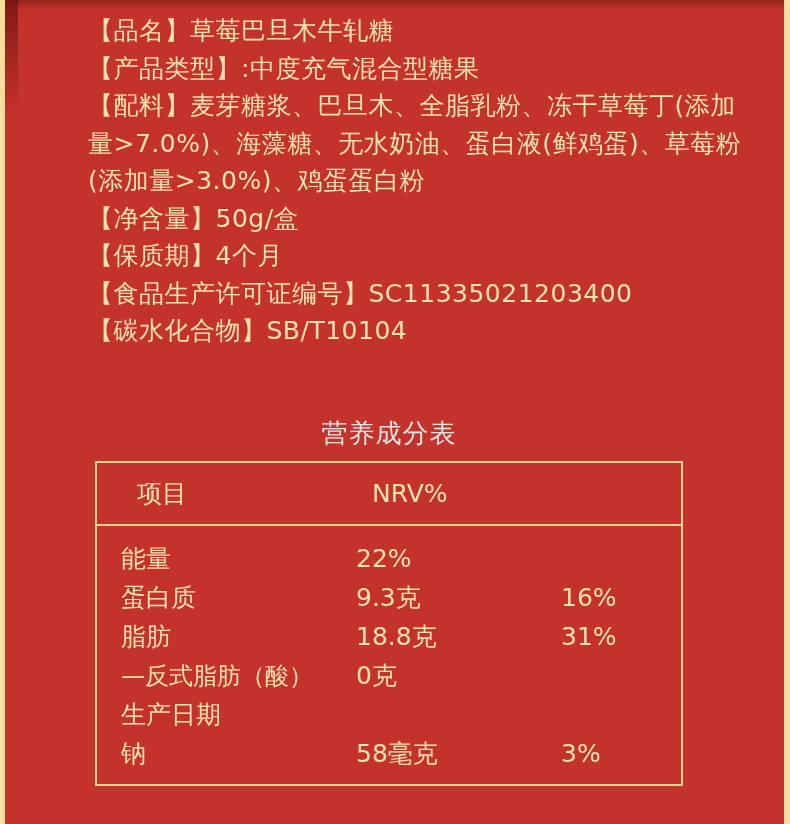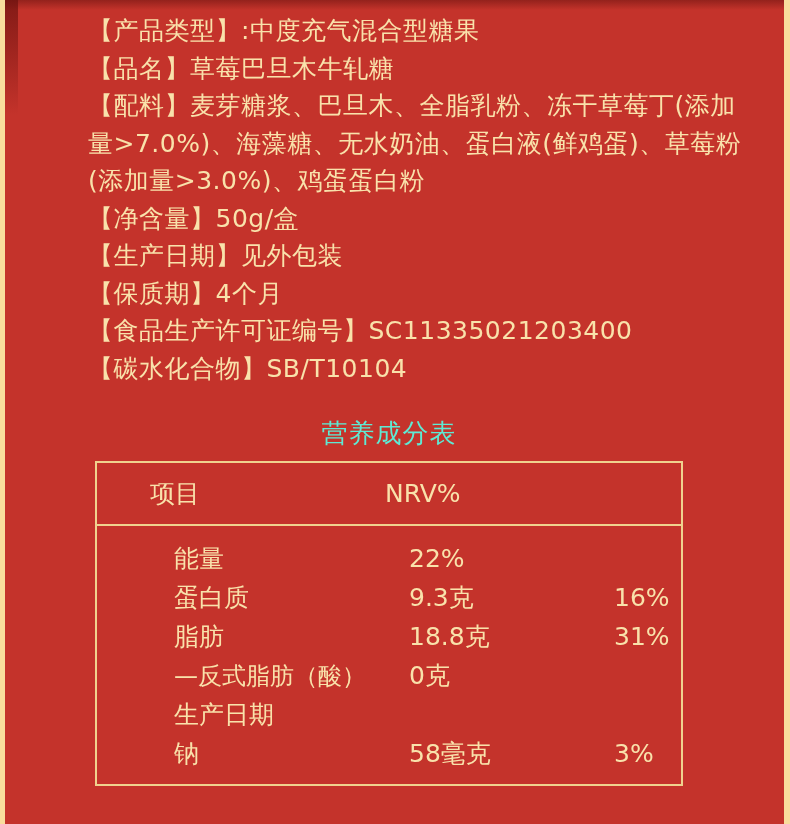--- a/index.html
+++ b/index.html
@@ -48,21 +48,21 @@
     line-height: 37.5px;
     white-space: nowrap;
     letter-spacing: 0.5px;
   }
   .nutrition-title {
     position: absolute;
     left: 95px;
     top: 416px;
     width: 588px;
     text-align: center;
-    color: #5eead4;
+    color: #e5e5e5;
     font-size: 26px;
     font-weight: 500;
     letter-spacing: 1px;
   }
   .ntable {
     position: absolute;
     left: 95px;
     top: 461px;
     width: 588px;
     height: 325px;
@@ -81,44 +81,43 @@
     padding-left: 40px;
   }
   .tbody {
     padding-top: 13px;
   }
   .trow {
     height: 39px;
     display: grid;
     grid-template-columns: 235px 205px 1fr;
     align-items: center;
-    padding-left: 64px;
+    padding-left: 24px;
   }
   .trow .c1 { white-space: nowrap; }
   .trow.small-item .c1 { font-size: 24px; }
-  .cell { white-space: nowrap; margin-left: 13px; }
+  .cell { white-space: nowrap; }
 </style>
 </head>
 <body>
 
 <div class="canvas">
 
   <div class="edge-strip left"></div>
   <div class="edge-strip right"></div>
   <div class="top-shade"></div>
   <div class="left-shade"></div>
 
   <div class="info">
+    <div class="info-line">【品名】草莓巴旦木牛轧糖</div>
     <div class="info-line">【产品类型】:中度充气混合型糖果</div>
-    <div class="info-line">【品名】草莓巴旦木牛轧糖</div>
     <div class="info-line">【配料】麦芽糖浆、巴旦木、全脂乳粉、冻干草莓丁(添加</div>
     <div class="info-line">量&gt;7.0%)、海藻糖、无水奶油、蛋白液(鲜鸡蛋)、草莓粉</div>
     <div class="info-line">(添加量&gt;3.0%)、鸡蛋蛋白粉</div>
     <div class="info-line">【净含量】50g/盒</div>
-    <div class="info-line">【生产日期】见外包装</div>
     <div class="info-line">【保质期】4个月</div>
     <div class="info-line">【食品生产许可证编号】SC11335021203400</div>
     <div class="info-line">【碳水化合物】SB/T10104</div>
   </div>
 
   <div class="nutrition-title">营养成分表</div>
 
   <div class="ntable">
     <div class="thead">
       <div class="cell">项目</div>

